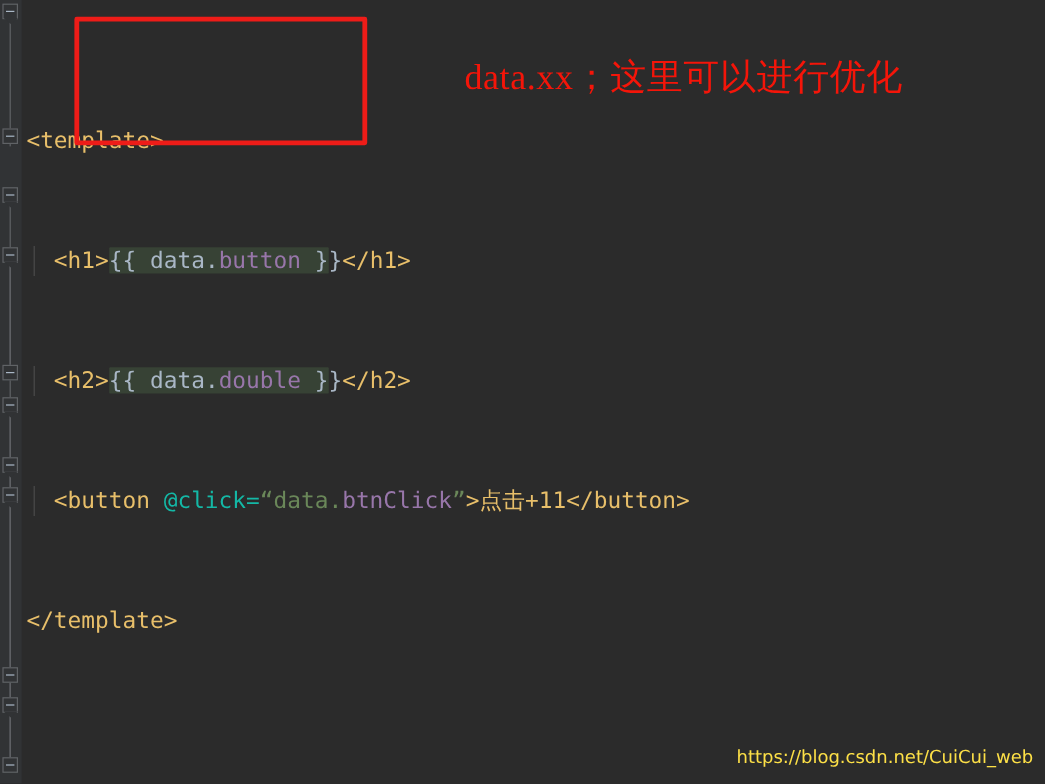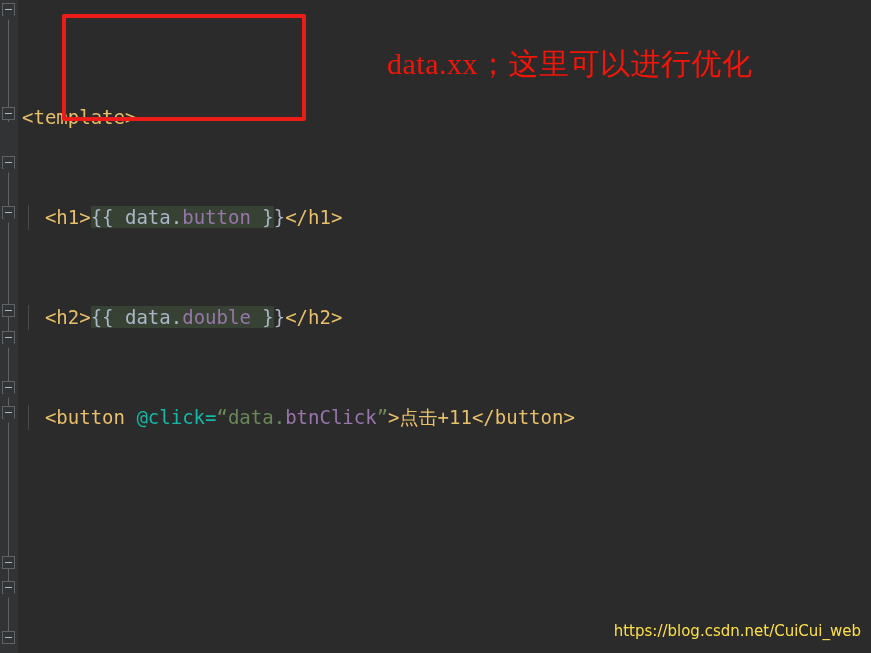--- a/index.html
+++ b/index.html
@@ -154,20 +154,21 @@
   <div id="code">
 
     <div class="line"><span class="tag">&lt;template&gt;</span></div>
 
     <div class="line"><span class="indent-guide" style="left:28px;"></span><span class="plain">  </span><span class="tag">&lt;h1&gt;</span><span class="hl-green"><span class="punct">{</span><span class="punct">{ data.</span><span class="prop">button</span><span class="punct"> }</span></span><span class="punct">}</span><span class="tag">&lt;/h1&gt;</span></div>
 
     <div class="line"><span class="indent-guide" style="left:28px;"></span><span class="plain">  </span><span class="tag">&lt;h2&gt;</span><span class="hl-green"><span class="punct">{</span><span class="punct">{ data.</span><span class="prop">double</span><span class="punct"> }</span></span><span class="punct">}</span><span class="tag">&lt;/h2&gt;</span></div>
 
     <div class="line"><span class="indent-guide" style="left:28px;"></span><span class="plain">  </span><span class="tag">&lt;button </span><span class="attr">@click=</span><span class="str">“data.<span class="prop">btnClick</span>”</span><span class="tag">&gt;点击+1</span><span class="tag">1</span><span class="tag">&lt;/button&gt;</span></div>
 
+    <div class="line"><span class="tag">&lt;/template&gt;</span></div>
 
     <div class="line"></div>
 
     
 
     
 
     
 
     

